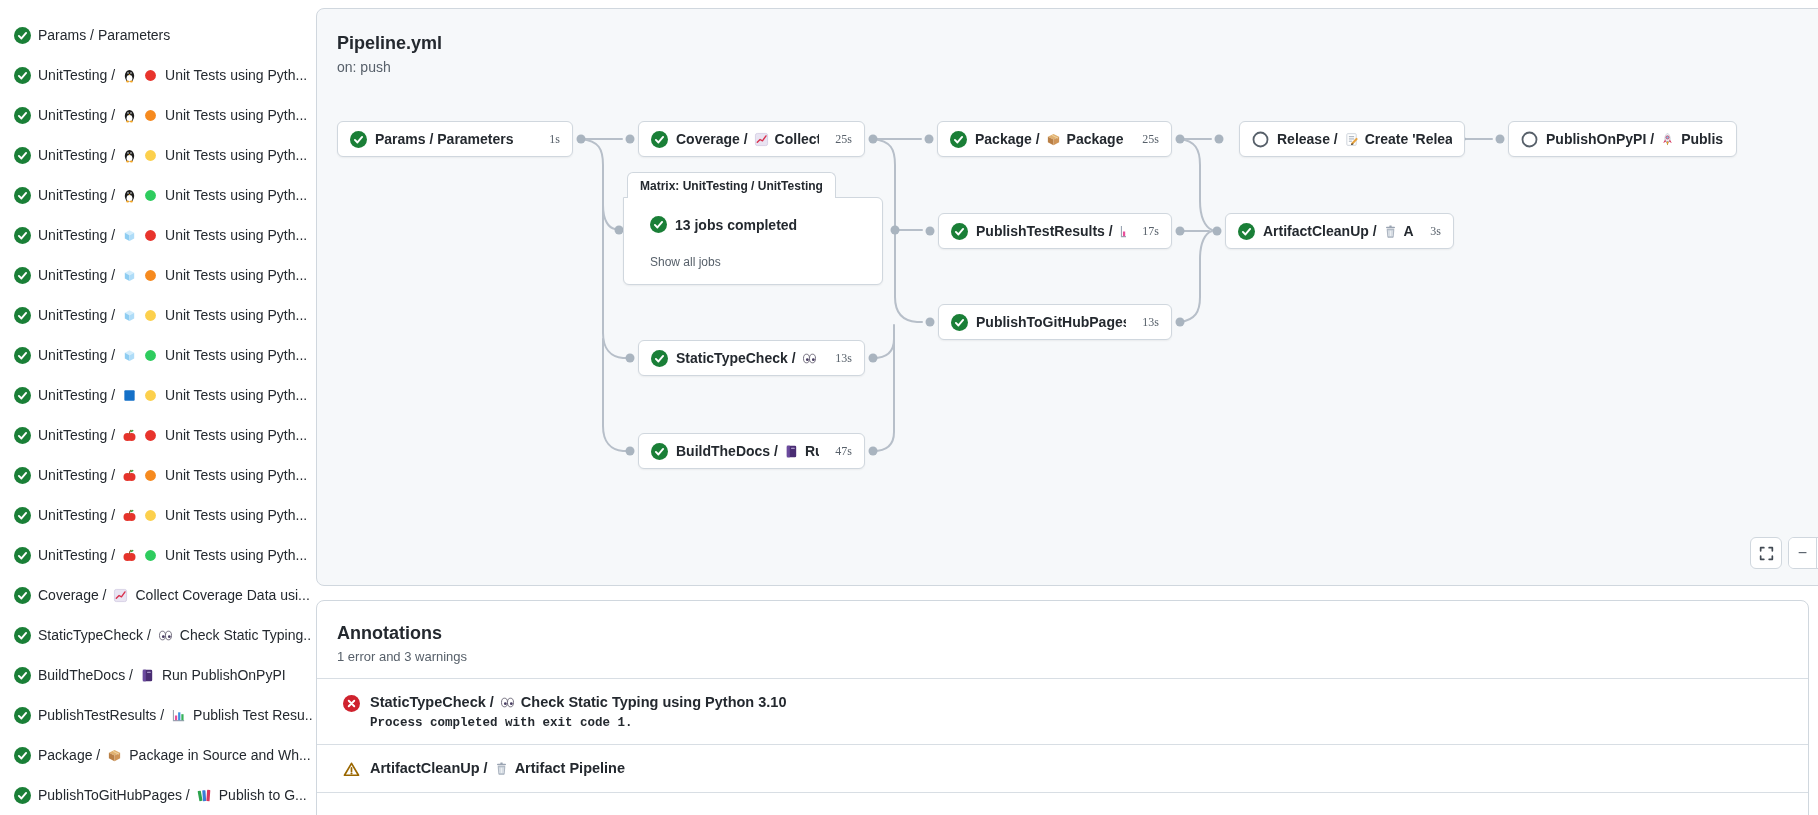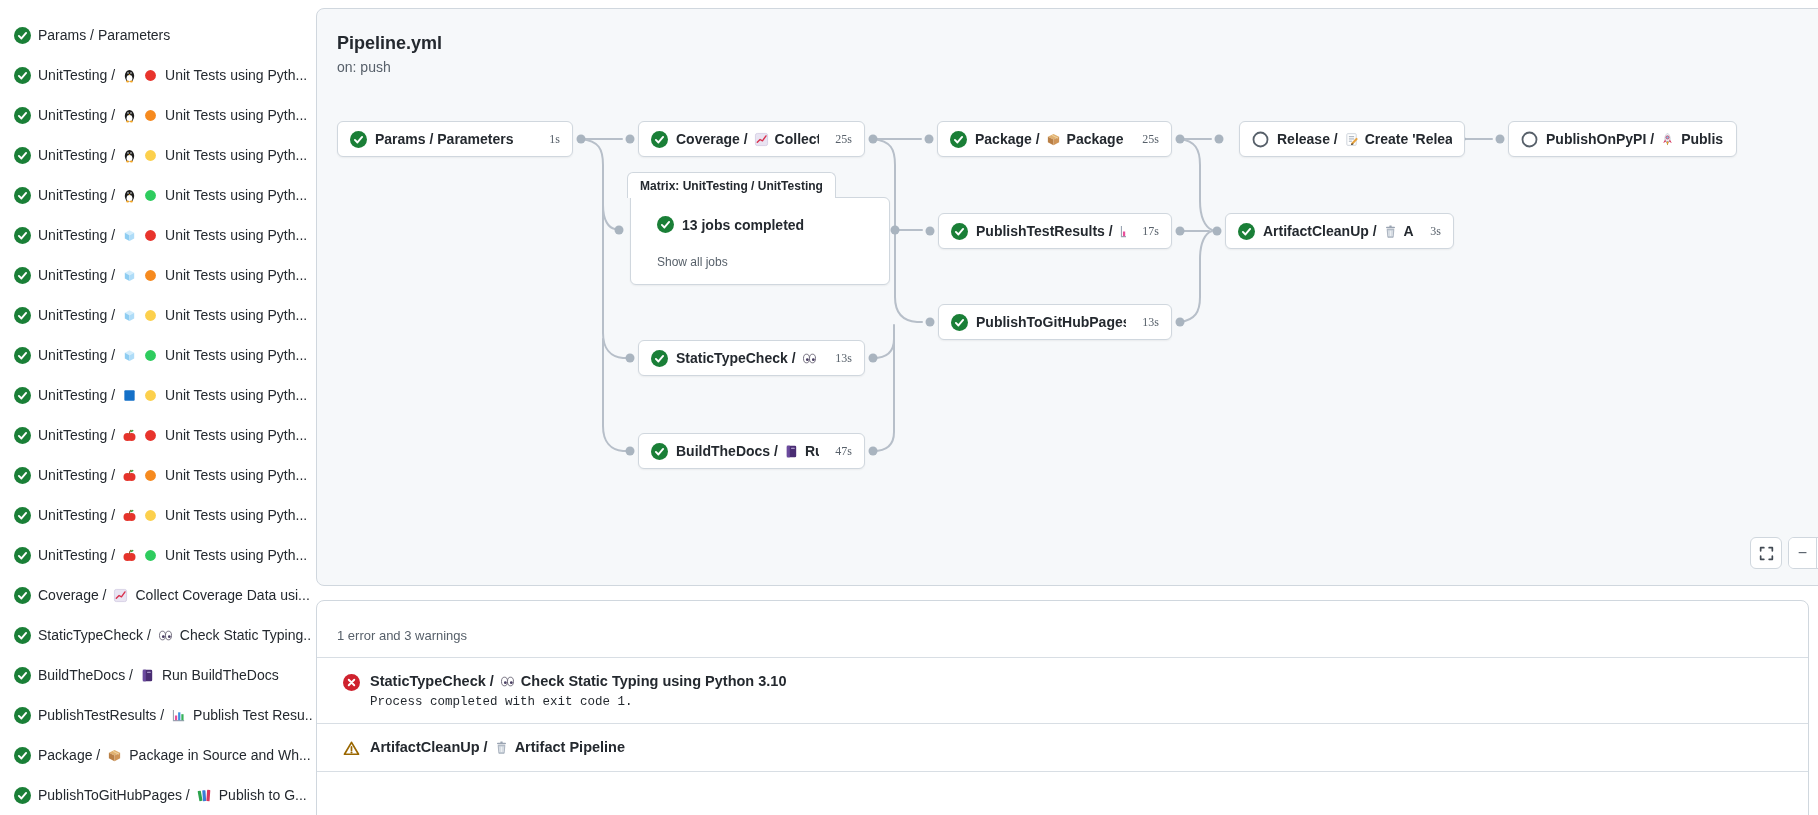--- a/index.html
+++ b/index.html
@@ -37,21 +37,21 @@
   #n-pypi     { left:1191px; top:112px; width:229px;justify-content:center; }
   #n-ptr      { left:621px;  top:204px; width:234px; }
   #n-acu      { left:908px;  top:204px; width:229px; }
   #n-pgh      { left:621px;  top:295px; width:234px; }
   #n-stc      { left:321px;  top:331px; width:227px; }
   #n-btd      { left:321px;  top:424px; width:227px; }
 
   .matrix-tab { position:absolute; left:310px; top:163px; height:26px; padding:0 12px;
     background:#fff; border:1px solid #d0d7de; border-bottom:none; border-radius:6px 6px 0 0;
     font-size:12px; font-weight:600; display:flex; align-items:center; z-index:2; }
-  .matrix-body { position:absolute; left:313px; top:188px; width:260px; height:88px;
+  .matrix-body { position:absolute; left:306px; top:188px; width:260px; height:88px;
     background:#fff; border:1px solid #d0d7de; border-radius:0 6px 6px 6px;
     box-shadow:0 1px 2px rgba(27,31,36,.06); padding:18px 0 0 26px; z-index:1; }
   .matrix-sum { display:flex; align-items:center; gap:8px; font-size:14px; font-weight:600; }
   .matrix-link { margin-top:22px; font-size:12px; color:#57606a; cursor:pointer; }
 
   .gctrl { position:absolute; bottom:16px; display:flex; }
   .btn-full { right:74px; width:32px; height:32px; background:#fff; border:1px solid #d0d7de;
     border-radius:6px; align-items:center; justify-content:center; cursor:pointer; }
   .zoomgrp { right:10px; height:32px; border:1px solid #d0d7de; border-radius:6px;
     background:#fff; overflow:hidden; }
@@ -62,21 +62,21 @@
   
   .ann-panel { position:absolute; left:316px; top:600px; width:1493px; height:260px;
     background:#fff; border:1px solid #d0d7de; border-radius:8px; padding:22px 0 0 0; }
   .ann-head { padding:0 20px 14px 20px; border-bottom:1px solid #d8dee4; }
   .ann-title { font-size:18px; font-weight:700; }
   .ann-sum { margin-top:5px; font-size:13px; color:#57606a; }
   .ann-row { display:flex; gap:10px; padding:15px 20px 14px 26px; border-bottom:1px solid #d8dee4; }
   .ann-row .ic16 { margin-top:1px; }
   .ann-t { display:flex; align-items:center; gap:6px; font-size:14.5px; font-weight:700; }
   .ann-d { margin-top:6px; font-size:12.5px; color:#24292f;
-    font-family:"Liberation Mono","DejaVu Sans Mono",monospace; }
+    font-family:"Liberation Mono","DejaVu Sans Mono",monospace;font-weight:bold; }
 </style>
 </head>
 <body>
 
 <svg width="0" height="0" style="position:absolute" aria-hidden="true">
   <defs>
     <symbol id="i-check" viewBox="0 0 16 16">
         <circle cx="8" cy="8" r="8" fill="#1a7f37"></circle>
         <path d="M4.6 8.4 L7 10.8 L11.4 5.6" stroke="#fff" stroke-width="1.8" fill="none" stroke-linecap="round" stroke-linejoin="round"></path>
       </symbol>
@@ -434,21 +434,21 @@
     <div class="srow">
       <svg class="ic ic16">
           <use href="#i-check"></use>
         </svg>
       <span class="sprefix">BuildTheDocs /</span>
       <span class="sicons" style="display:flex;gap:6px;align-items:center">
           <svg class="ic ic15">
             <use href="#i-notebook"></use>
           </svg>
         </span>
-      <span class="ssuffix">Run BuildTheDocs</span>
+      <span class="ssuffix">Run PublishOnPyPI</span>
     </div>
 
     <div class="srow">
       <svg class="ic ic16">
           <use href="#i-check"></use>
         </svg>
       <span class="sprefix">PublishTestResults /</span>
       <span class="sicons" style="display:flex;gap:6px;align-items:center">
           <svg class="ic ic15">
             <use href="#i-barchart"></use>
@@ -674,20 +674,21 @@
         </svg>
     </div>
     <div class="gctrl zoomgrp" style="position:absolute; right:10px;">
       <button class="zbtn">−</button>
       <button class="zbtn">+</button>
     </div>
   </div>
 
   <div class="ann-panel">
     <div class="ann-head">
+      <div class="ann-title">Annotations</div>
       <div class="ann-sum">1 error and 3 warnings</div>
     </div>
 
     <div class="ann-row">
       <svg class="ic ic16">
           <use href="#i-error"></use>
         </svg>
       <div>
         <div class="ann-t">
           <span>StaticTypeCheck /</span>

